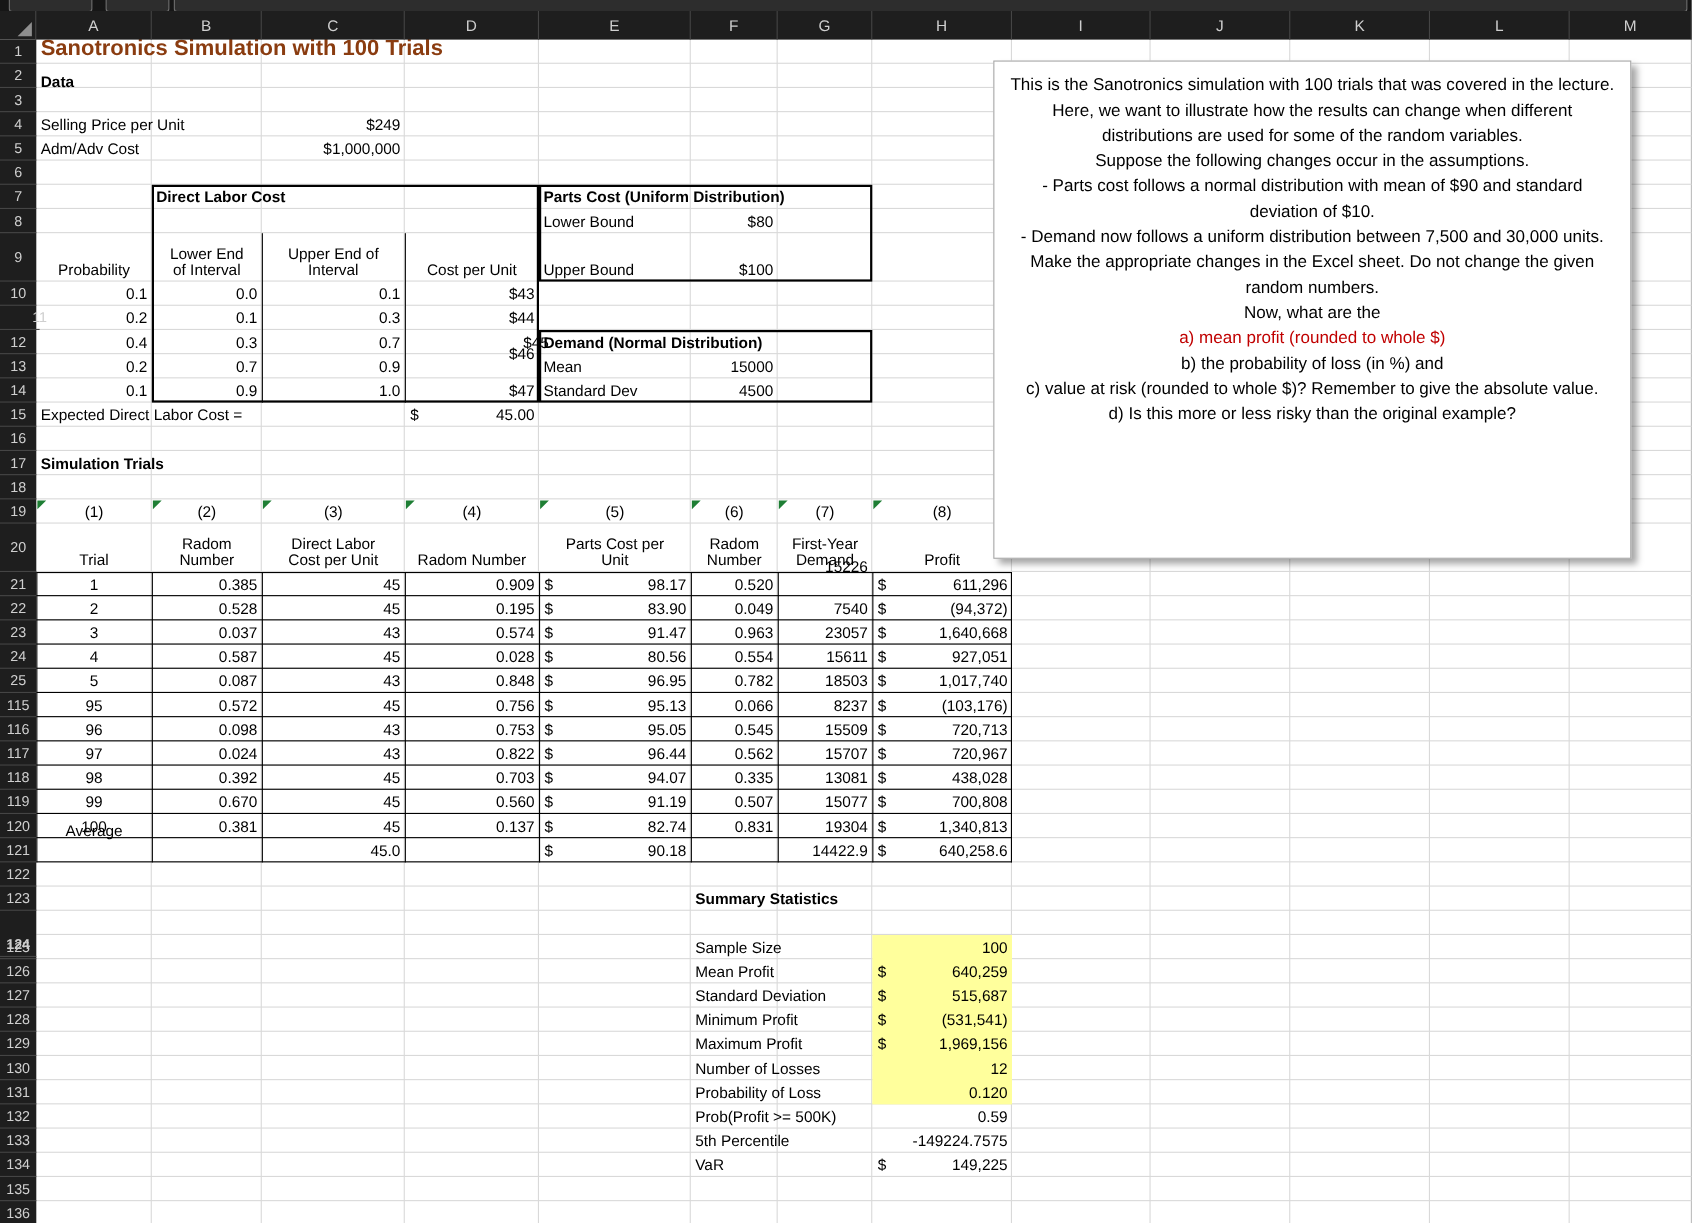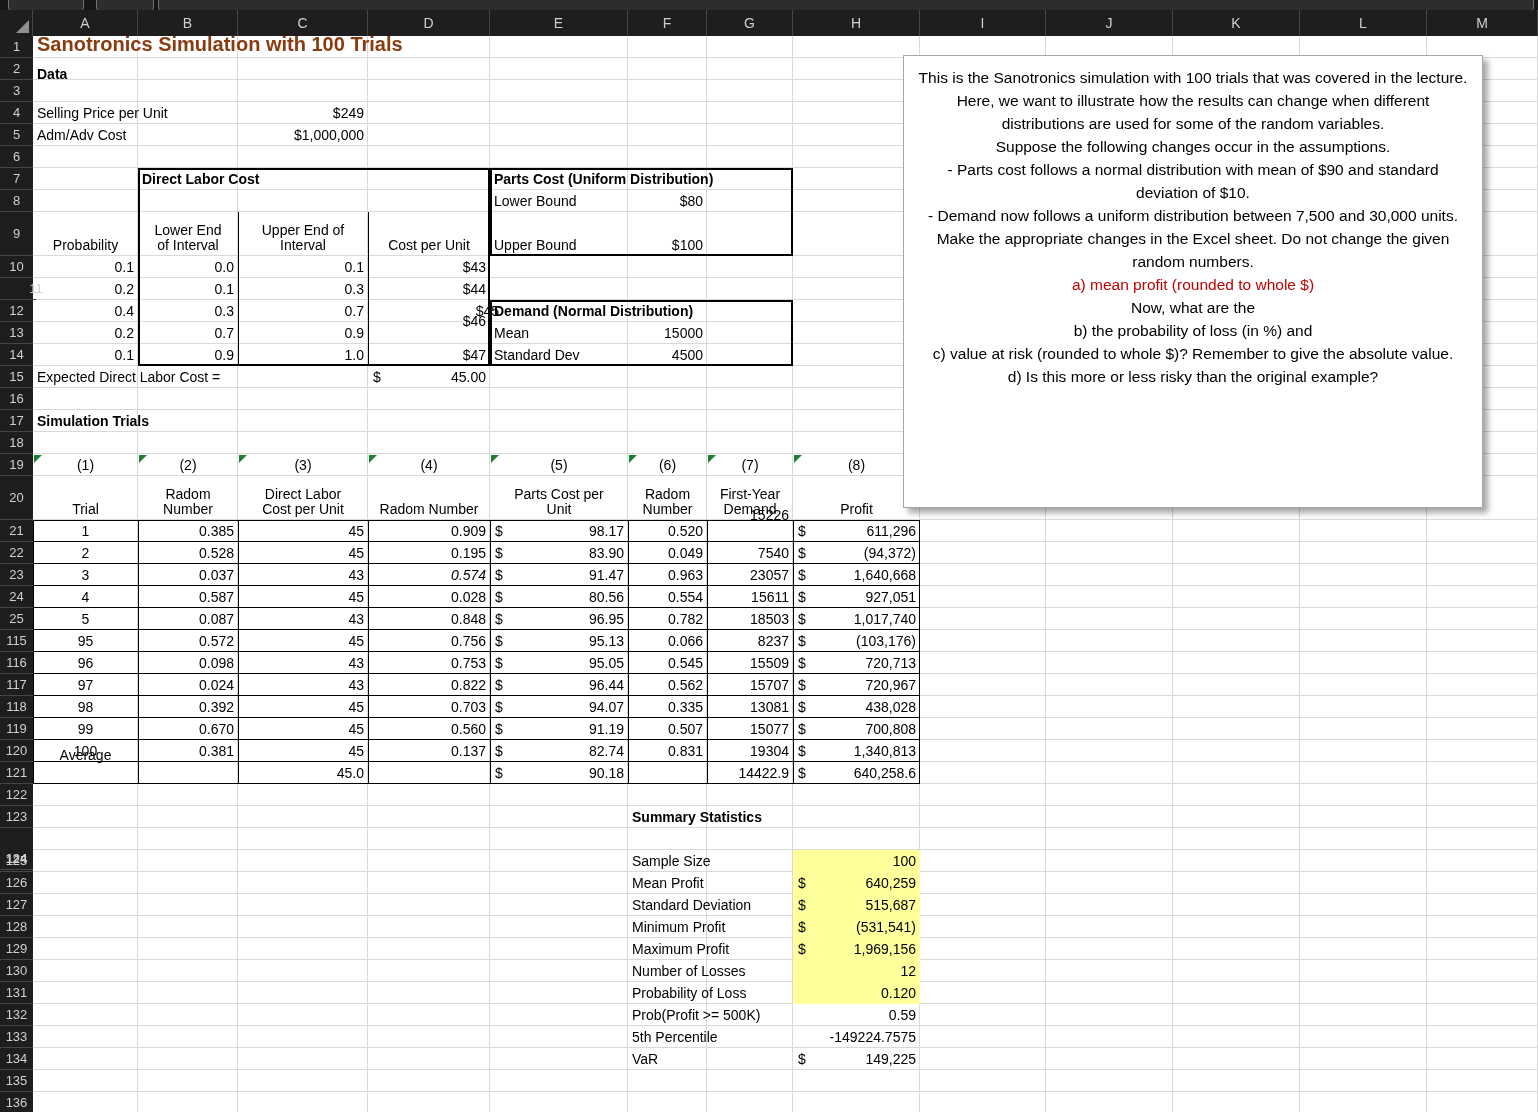--- a/index.html
+++ b/index.html
@@ -246,21 +246,21 @@
       </div>
       <div class="cell ar" style="left: 628px; top: 542px; width: 79px; height: 22px; padding-bottom: 3px;">0.049</div>
       <div class="cell ar" style="left: 707px; top: 542px; width: 86px; height: 22px; padding-bottom: 3px;">7540</div>
       <div class="cell acct" style="left: 793px; top: 542px; width: 127px; height: 22px; padding-bottom: 3px;">
         <span>$</span>
         <span>(94,372)</span>
       </div>
       <div class="cell ac" style="left: 33px; top: 564px; width: 105px; height: 22px; padding-bottom: 3px;">3</div>
       <div class="cell ar" style="left: 138px; top: 564px; width: 100px; height: 22px; padding-bottom: 3px;">0.037</div>
       <div class="cell ar" style="left: 238px; top: 564px; width: 130px; height: 22px; padding-bottom: 3px;">43</div>
-      <div class="cell ar" style="left: 368px; top: 564px; width: 122px; height: 22px; padding-bottom: 3px; font-style: italic;">0.574</div>
+      <div class="cell ar" style="left: 368px; top: 564px; width: 122px; height: 22px; padding-bottom: 3px;">0.574</div>
       <div class="cell acct" style="left: 490px; top: 564px; width: 138px; height: 22px; padding-bottom: 3px;">
         <span>$</span>
         <span>91.47</span>
       </div>
       <div class="cell ar" style="left: 628px; top: 564px; width: 79px; height: 22px; padding-bottom: 3px;">0.963</div>
       <div class="cell ar" style="left: 707px; top: 564px; width: 86px; height: 22px; padding-bottom: 3px;">23057</div>
       <div class="cell acct" style="left: 793px; top: 564px; width: 127px; height: 22px; padding-bottom: 3px;">
         <span>$</span>
         <span>1,640,668</span>
       </div>
@@ -480,19 +480,19 @@
       <div class="rowcell" style="top: 1034px; height: 22px;">135</div>
       <div class="rowcell" style="top: 1056px; height: 22px;">136</div>
     </div>
 
   <div id="note">
       <p>This is the Sanotronics simulation with 100 trials that was covered in the lecture.  Here, we want to illustrate how the results can change when different distributions are used for some of the random variables.</p>
       <p>Suppose the following changes occur in the assumptions.</p>
       <p>- Parts cost follows a normal distribution with mean of $90 and standard deviation of $10.</p>
       <p>- Demand now follows a uniform distribution between 7,500 and 30,000 units.</p>
       <p>Make the appropriate changes in the Excel sheet.  Do not change the given random  numbers.</p>
+      <p>Now, what are the</p>
       <p style="color: rgb(192, 0, 0);">a) mean profit (rounded to whole $)</p>
-      <p>Now, what are the</p>
       <p>b) the probability of loss (in %) and</p>
       <p>c) value at risk (rounded to whole $)?  Remember to give the absolute value.</p>
       <p>d) Is this more or less risky than the original example?</p>
     </div>
 </div>
 
 </body></html>

